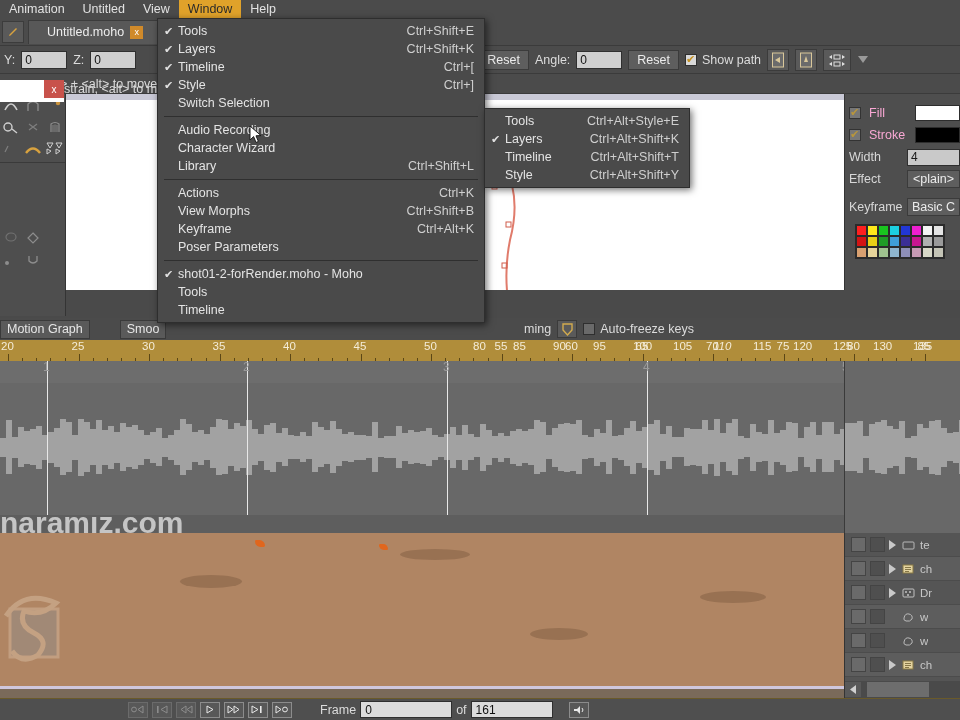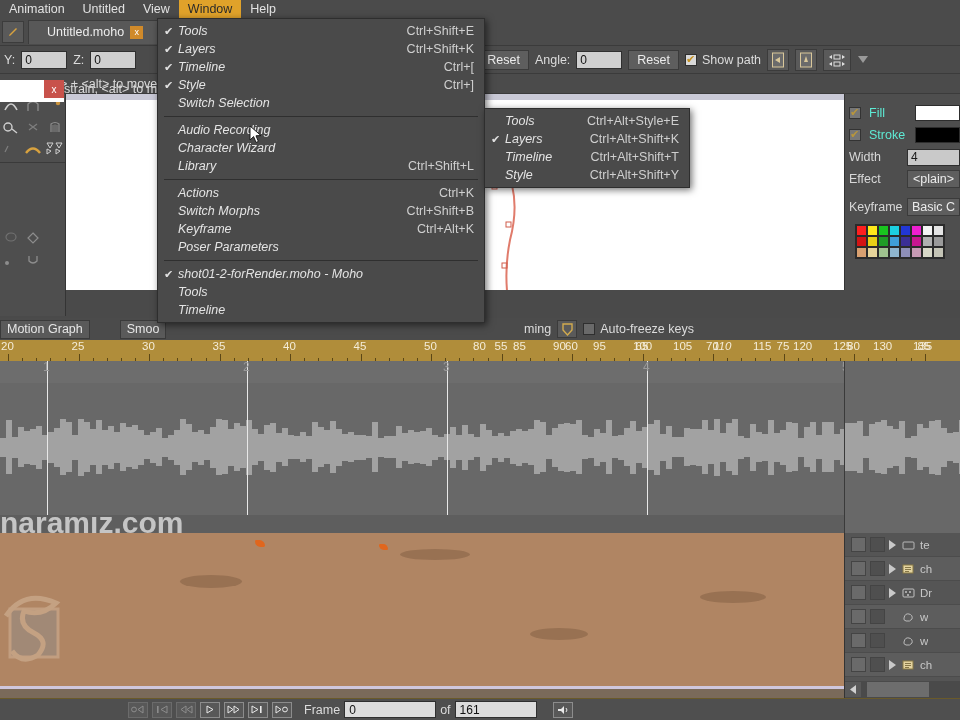--- a/index.html
+++ b/index.html
@@ -109,21 +109,21 @@
   .vp-inner { position: absolute; left: 0; top: 6px; width: 100%; height: 190px; background: #fff; }
 
   
   .stylepanel {
     position: absolute; left: 844px; top: 94px; width: 116px; height: 196px;
     background: #4e4e4e; border-left: 1px solid #343434;
     padding: 8px 0 0 4px;
   }
   .strow { display: flex; align-items: center; height: 22px; gap: 6px; }
   .strow .name { width: 52px; font-size: 12.5px; color: #d8d8d8; }
-  .strow .name.dim { color: #5eead4; }
+  .strow .name.dim { color: #f9a8d4; }
   .swatchbox { height: 16px; flex: 1; border: 1px solid #2d2d2d; }
   .stfield {
     height: 17px; flex: 1; background: #c9c9c9; color: #1a1a1a;
     border: 1px solid #2f2f2f; font-size: 12px; padding: 0 3px;
     display: flex; align-items: center;
   }
   .stbtn {
     height: 18px; flex: 1; background: #5e5e5e; border: 1px solid #3b3b3b;
     color: #ececec; font-size: 12.5px; display: flex; align-items: center;
     justify-content: center;
@@ -243,21 +243,21 @@
     position: absolute; background: #4a4a4a; border: 1px solid #2e2e2e;
     box-shadow: 2px 2px 7px rgba(0,0,0,.55); z-index: 50; padding: 3px 0;
   }
   .menu .row {
     height: 18px; display: flex; align-items: center;
     padding: 0 10px 0 6px; white-space: nowrap; font-size: 12.5px; color: #e4e4e4;
   }
   .menu .row.hl { background: #e3a82e; color: #2d2415; }
   .menu .row .ck { width: 14px; font-size: 11px; color: #e0e0e0; }
   .menu .row.hl .ck { color: #2d2415; }
-  .menu .row .txt { flex: 1; font-style: italic; }
+  .menu .row .txt { flex: 1; }
   .menu .row .acc { margin-left: 28px; color: #cfcfcf; font-size: 12.5px; }
   .menu .sep { height: 1px; background: #2f2f2f; margin: 4px 6px; }
   .arrowr {
     width: 0; height: 0; border-left: 6px solid #2d2415;
     border-top: 4px solid transparent; border-bottom: 4px solid transparent;
   }
   #mainmenu { left: 157px; top: 18px; width: 328px; }
   #submenu { left: 484px; top: 108px; width: 206px; }
 
   
@@ -902,21 +902,21 @@
           <path d="M1 1 L1 8 L7 4.5 Z" fill="none" stroke="#e8e8e8"></path>
           <rect x="9" y="1" width="1.6" height="7" fill="#e8e8e8"></rect>
         </svg>
     </div>
     <div class="pbtn">
       <svg width="14" height="9" viewBox="0 0 14 9">
           <path d="M1 1 L1 8 L6 4.5 Z" fill="none" stroke="#e8e8e8"></path>
           <circle cx="10" cy="4.5" r="2.4" fill="none" stroke="#e8e8e8"></circle>
         </svg>
     </div>
-    <span class="lbl" style="margin-left:8px">Frame</span>
+    <span class="lbl" style="margin-left:24px">Frame</span>
     <div class="frfield" style="width:92px">0</div>
     <span class="lbl">of</span>
     <div class="frfield" style="width:82px">161</div>
     <div class="pbtn" style="margin-left:12px">
       <svg width="14" height="10" viewBox="0 0 14 10">
           <path d="M2 4 L5 4 L8 1 L8 9 L5 6 L2 6 Z" fill="#e8e8e8"></path>
           <path d="M10 3 Q12 5 10 7" fill="none" stroke="#e8e8e8"></path>
         </svg>
     </div>
   </div>
@@ -965,21 +965,21 @@
         <span class="acc">Ctrl+Shift+L</span>
       </div>
       <div class="sep"></div>
       <div class="row">
         <span class="ck"></span>
         <span class="txt">Actions</span>
         <span class="acc">Ctrl+K</span>
       </div>
       <div class="row">
         <span class="ck"></span>
-        <span class="txt">Switch Morphs</span>
+        <span class="txt">View Morphs</span>
         <span class="acc">Ctrl+Shift+B</span>
       </div>
       <div class="row">
         <span class="ck"></span>
         <span class="txt">Keyframe</span>
         <span class="acc">Ctrl+Alt+K</span>
       </div>
       <div class="row">
         <span class="ck"></span>
         <span class="txt">Poser Parameters</span>

